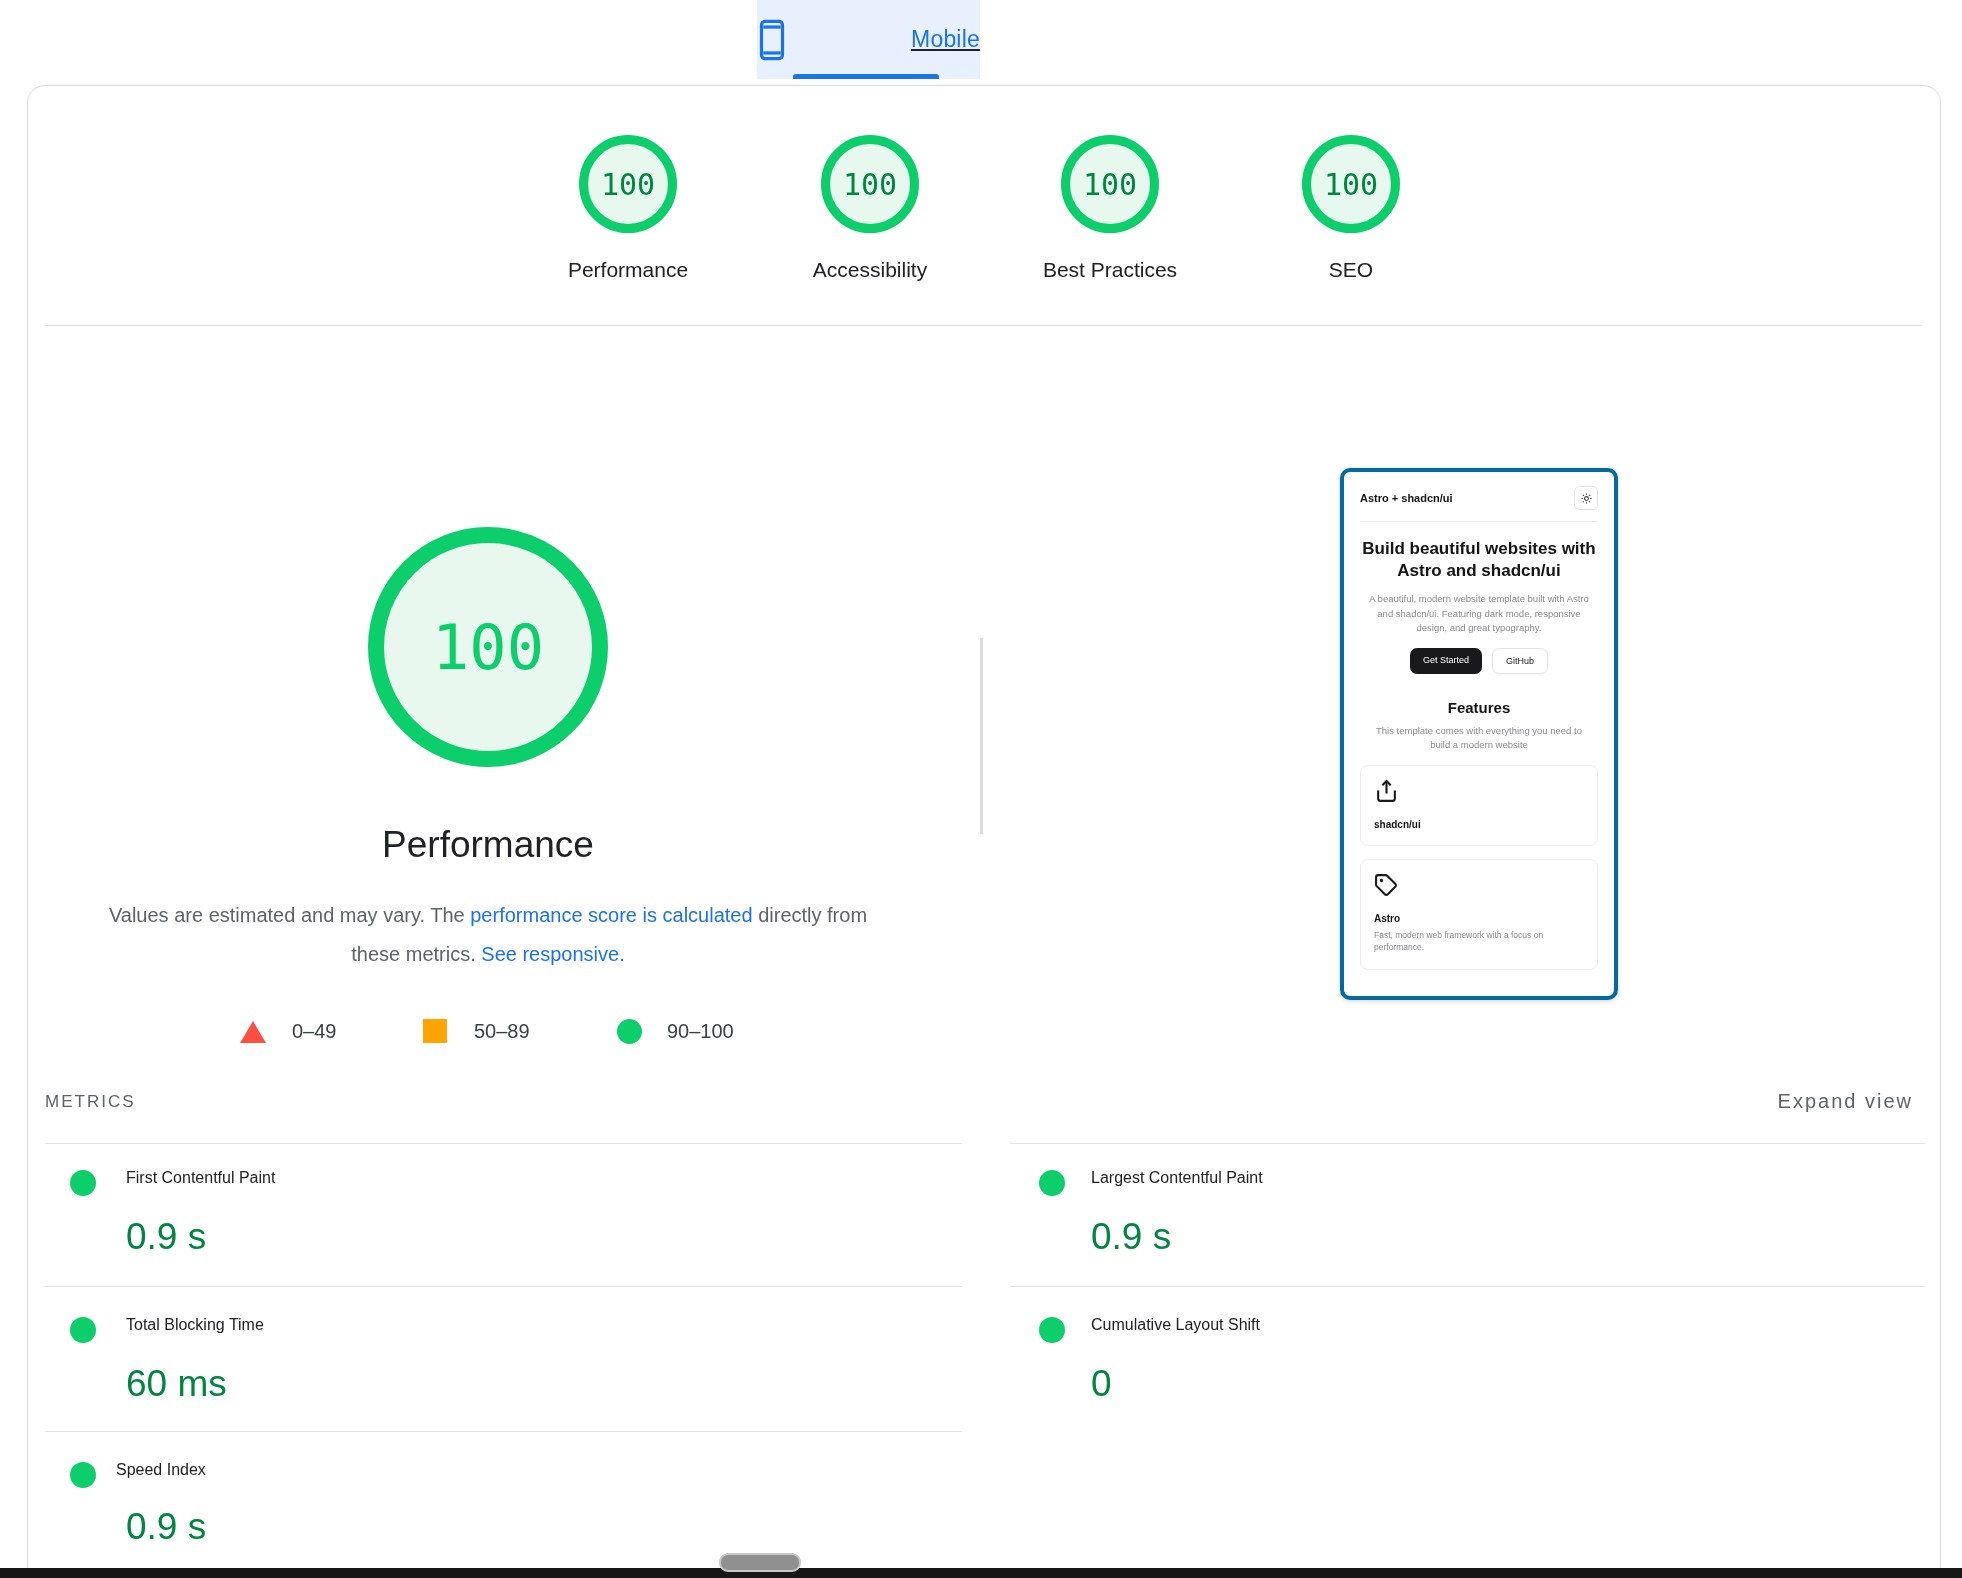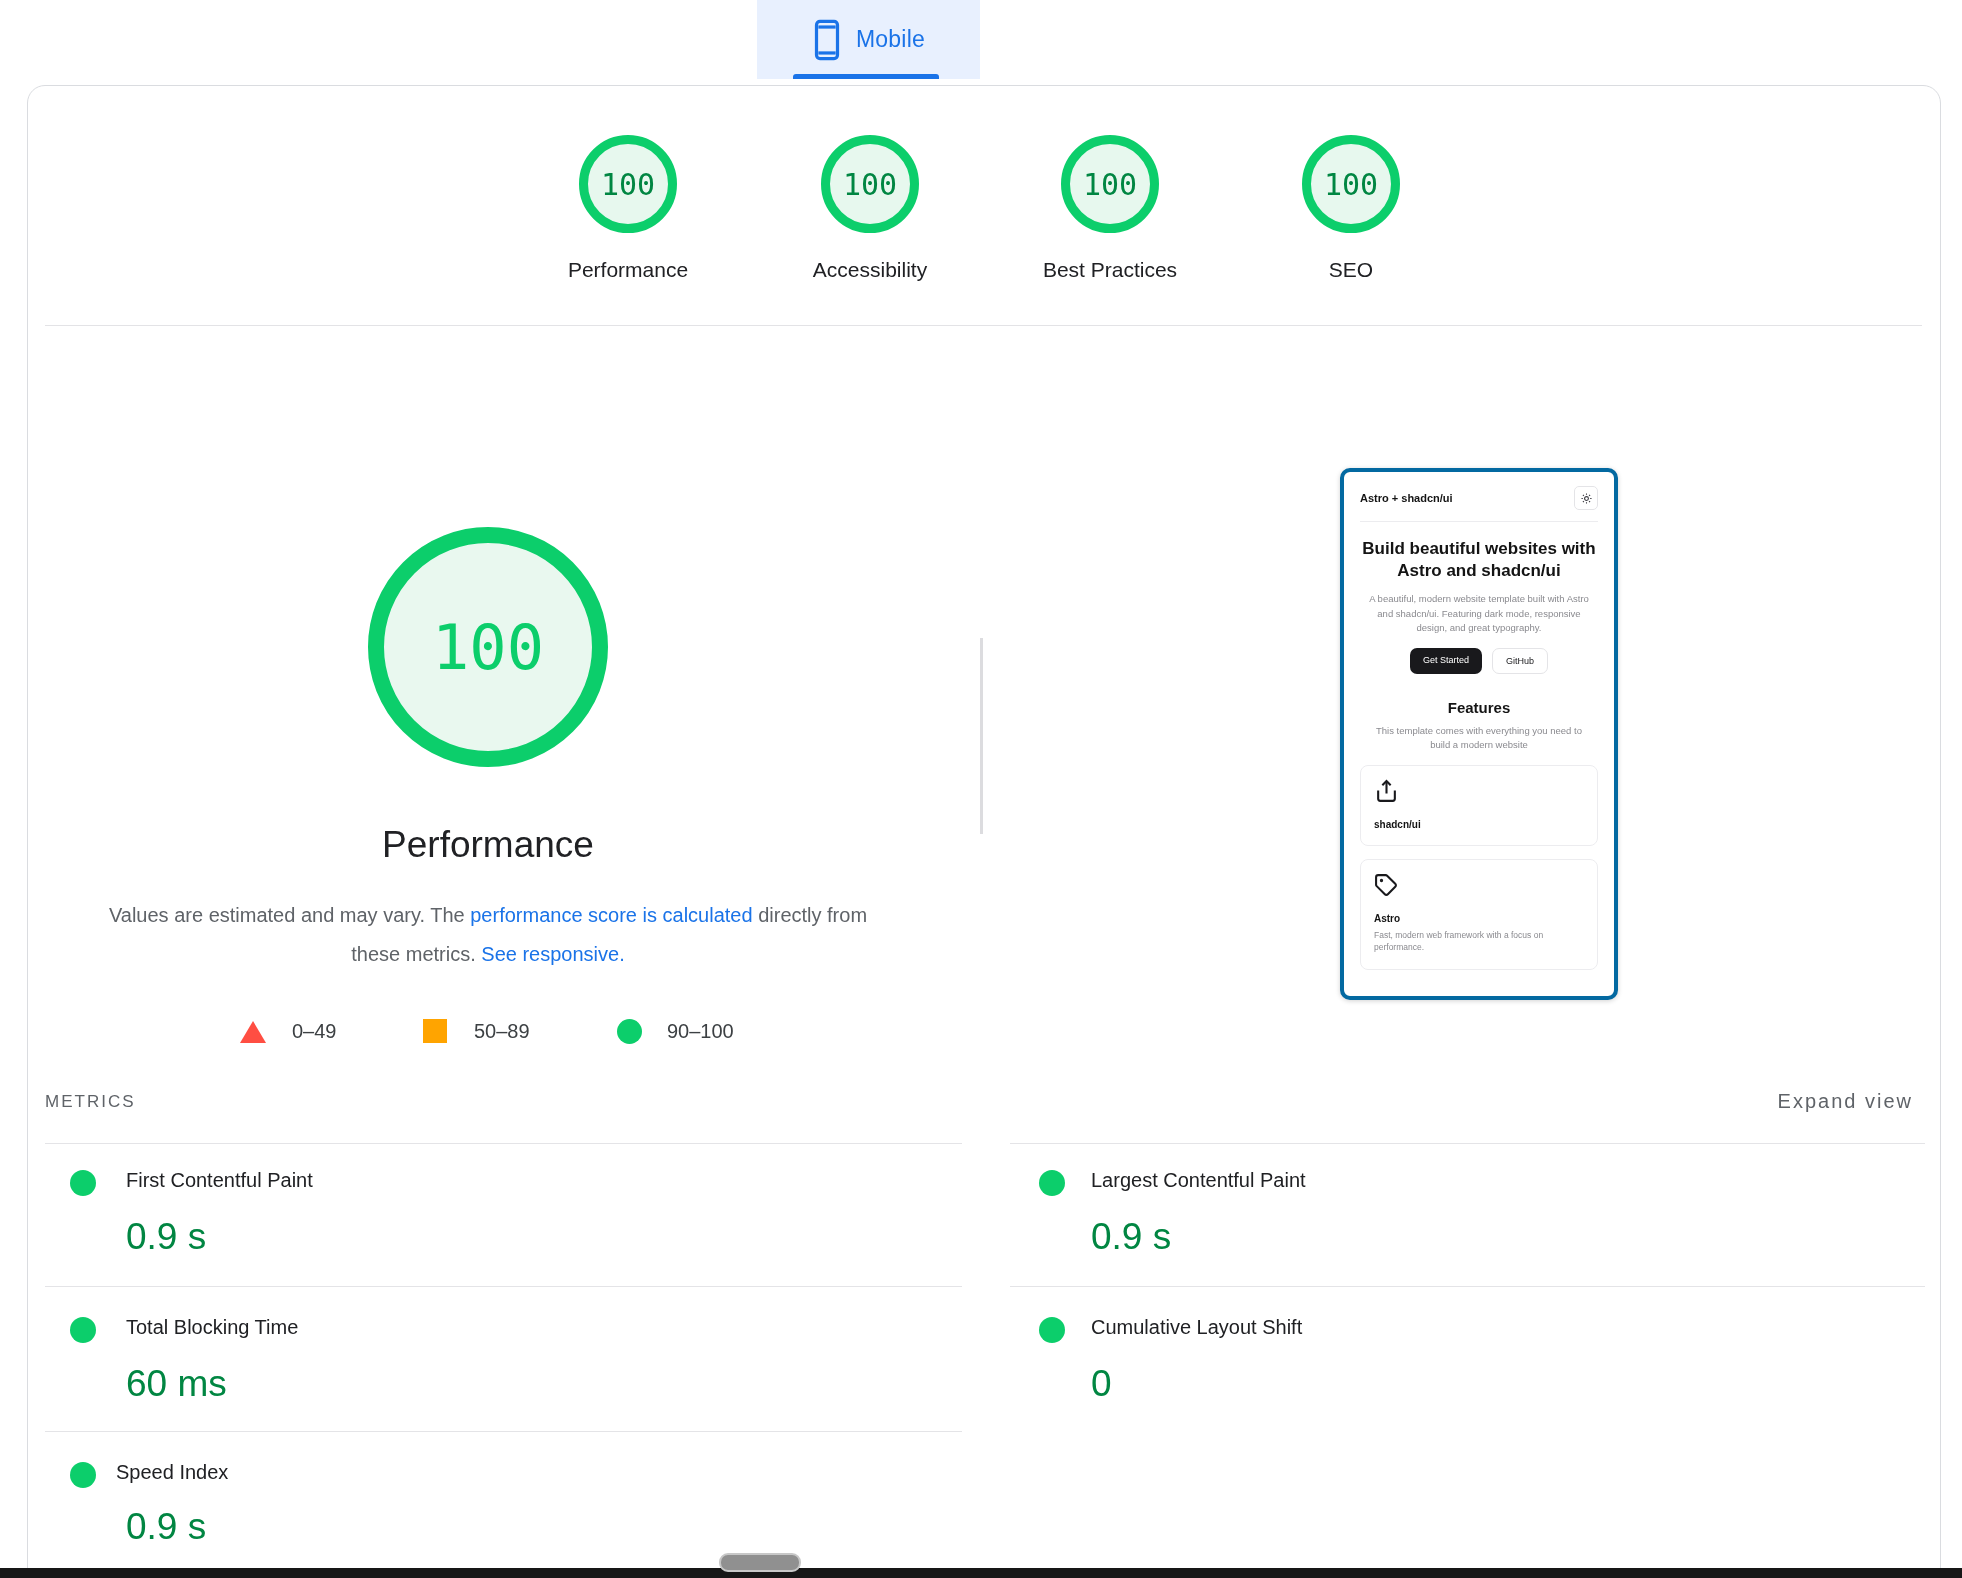--- a/index.html
+++ b/index.html
@@ -9,21 +9,21 @@
     width: 1962px;
     height: 1578px;
     background: #ffffff;
     overflow: hidden;
     font-family: "Liberation Sans", "DejaVu Sans", sans-serif;
     color: #202124;
   }
   .abs { position: absolute; }
 
   
-  .tab { display: flex; align-items: center; justify-content: center; gap: 14px; cursor: pointer; }
+  .tab { display: flex; align-items: center; justify-content: space-between; gap: 14px; cursor: pointer; text-decoration: underline; }
   .tab-mobile { left: 757px; top: 0; width: 223px; height: 79px; background: #e8f0fe; }
   .tab-desktop { left: 988px; top: 0; width: 220px; height: 79px; background: #fff; }
   .tab-label { font-size: 23px; font-weight: 500; letter-spacing: .2px; }
   .tab-mobile .tab-label { color: #1a73e8; }
   .tab-desktop .tab-label { color: #5f6368; }
   .tab-underline { left: 793px; top: 74px; width: 146px; height: 5px; background: #1a73e8; border-radius: 3px 3px 0 0; }
 
   
   .report-card {
     left: 27px; top: 85px; width: 1914px; height: 1620px;
@@ -62,21 +62,21 @@
   .legend-label { top: 1020px; font-size: 20px; color: #3c4043; }
 
   
   .metrics-heading { left: 45px; top: 1092px; font-size: 17px; letter-spacing: 2px; color: #5f6368; }
   .expand-view { top: 1090px; right: 49px; font-size: 20px; letter-spacing: 2px; color: #5f6368; cursor: pointer; }
 
   .m-divider { height: 1px; background: #e4e4e7; }
   .m-divider.colL { left: 45px; width: 917px; }
   .m-divider.colR { left: 1010px; width: 915px; }
   .m-dot { width: 26px; height: 26px; border-radius: 50%; background: #0cce6b; }
-  .m-name { font-size: 20px; color: #202124; }
+  .m-name { font-size: 16px; color: #202124; }
   .m-value { font-size: 37px; color: #018642; }
 
   .v-divider { left: 980px; top: 638px; width: 3px; height: 196px; background: #dcdcdf; }
 
   
   .preview {
     left: 1340px; top: 468px; width: 278px; height: 532px;
     background: #fff; border: 4px solid #0369a1; border-radius: 10px;
     box-shadow: 0 1px 5px rgba(0,0,0,.18);
     overflow: hidden; padding: 14px 16px; cursor: pointer;

